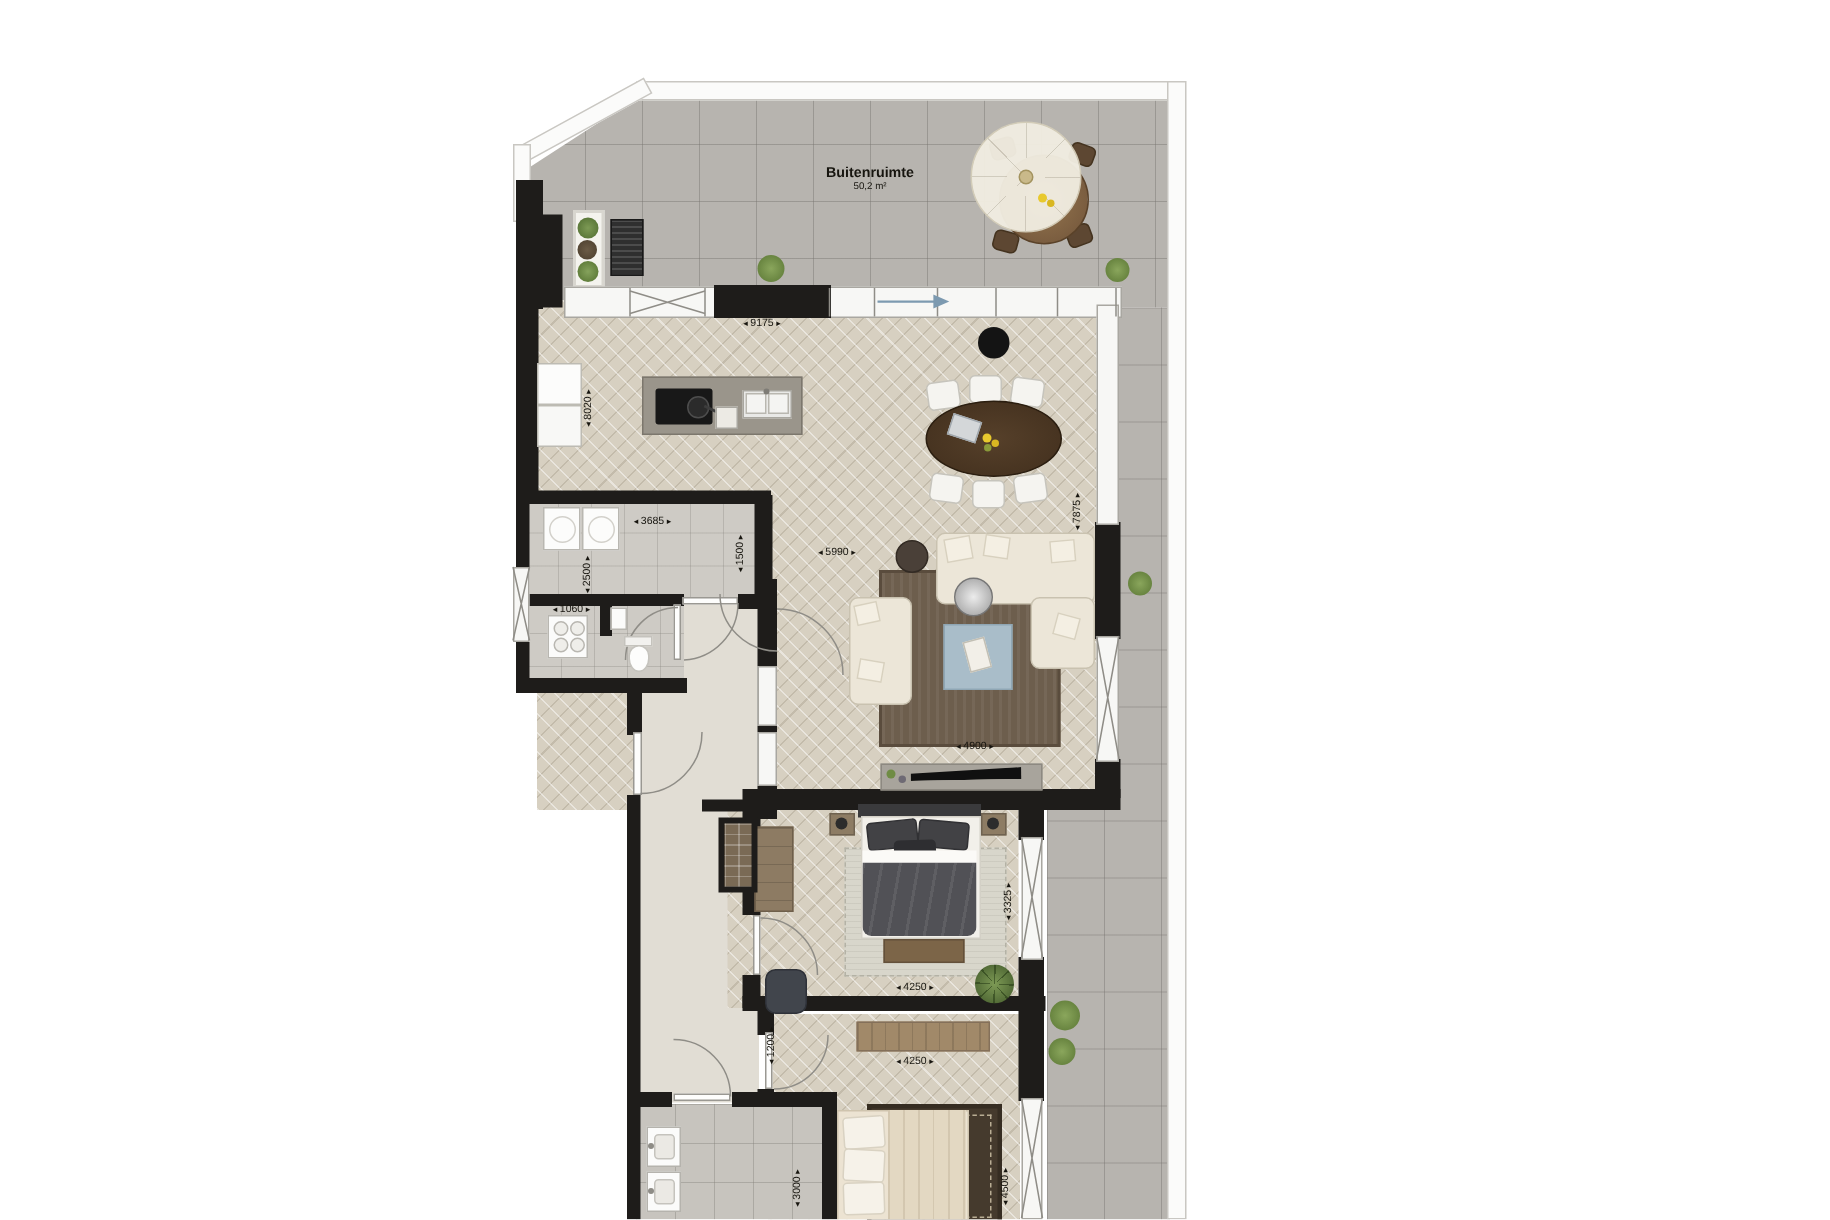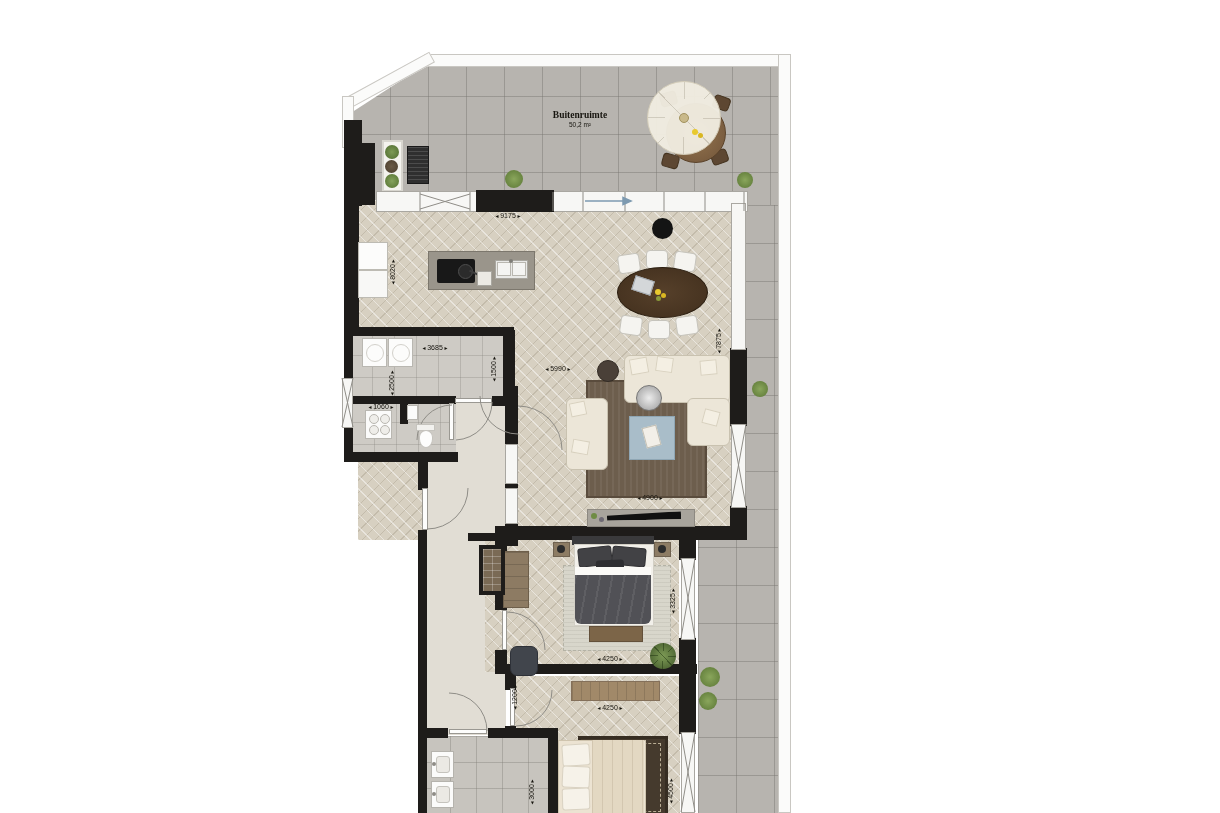--- a/index.html
+++ b/index.html
@@ -50,21 +50,21 @@
   <div class="abs floor-terrace" style="left:352px;top:58px;width:428px;height:147px;"></div>
   <div class="abs floor-terrace" style="left:698px;top:205px;width:82px;height:608px;"></div>
 
   <div class="abs" style="left:344px;top:50px;width:104px;height:62px;background:#fff;clip-path:polygon(0 0,100% 0,8% 100%,0 100%);"></div>
 
   <div class="abs curb" style="left:424px;top:54px;width:356px;height:13px;"></div>
   <div class="abs curb" style="left:342px;top:74px;width:96px;height:12px;transform:rotate(-28.7deg);"></div>
   <div class="abs curb" style="left:342px;top:96px;width:12px;height:52px;"></div>
   <div class="abs curb" style="left:778px;top:54px;width:13px;height:759px;"></div>
 
-  <div class="abs lbl-title" style="left:540px;top:110px;width:80px;font-family:Liberation Serif, serif;">Buitenruimte</div>
+  <div class="abs lbl-title" style="left:540px;top:110px;width:80px;">Buitenruimte</div>
   <div class="abs lbl-sub" style="left:540px;top:121px;width:80px;">50,2 m²</div>
 
   <div class="abs bx" style="left:382px;top:140px;width:21px;height:52px;background:#f4f3ee;border:2px solid #d8d6cf;"></div>
   <div class="abs round" style="left:385px;top:145px;width:14px;height:14px;background:radial-gradient(#7d9a55,#4e6b2f);"></div>
   <div class="abs round" style="left:385px;top:160px;width:13px;height:13px;background:radial-gradient(#6b5b46,#4a3d2d);"></div>
   <div class="abs round" style="left:385px;top:174px;width:14px;height:14px;background:radial-gradient(#85a25c,#53702f);"></div>
   <div class="abs bx" style="left:407px;top:146px;width:22px;height:38px;background:#2f2f2f;border:1px solid #191919;background-image:repeating-linear-gradient(rgba(255,255,255,.14) 0 1px, transparent 1px 4px);"></div>
 
   <div class="abs round" style="left:660px;top:92px;width:15px;height:12px;background:#5d4732;border:1px solid #44331f;border-radius:4px;transform:rotate(-15deg);"></div>
   <div class="abs round" style="left:713px;top:96px;width:15px;height:12px;background:#5d4732;border:1px solid #44331f;border-radius:4px;transform:rotate(20deg);"></div>

